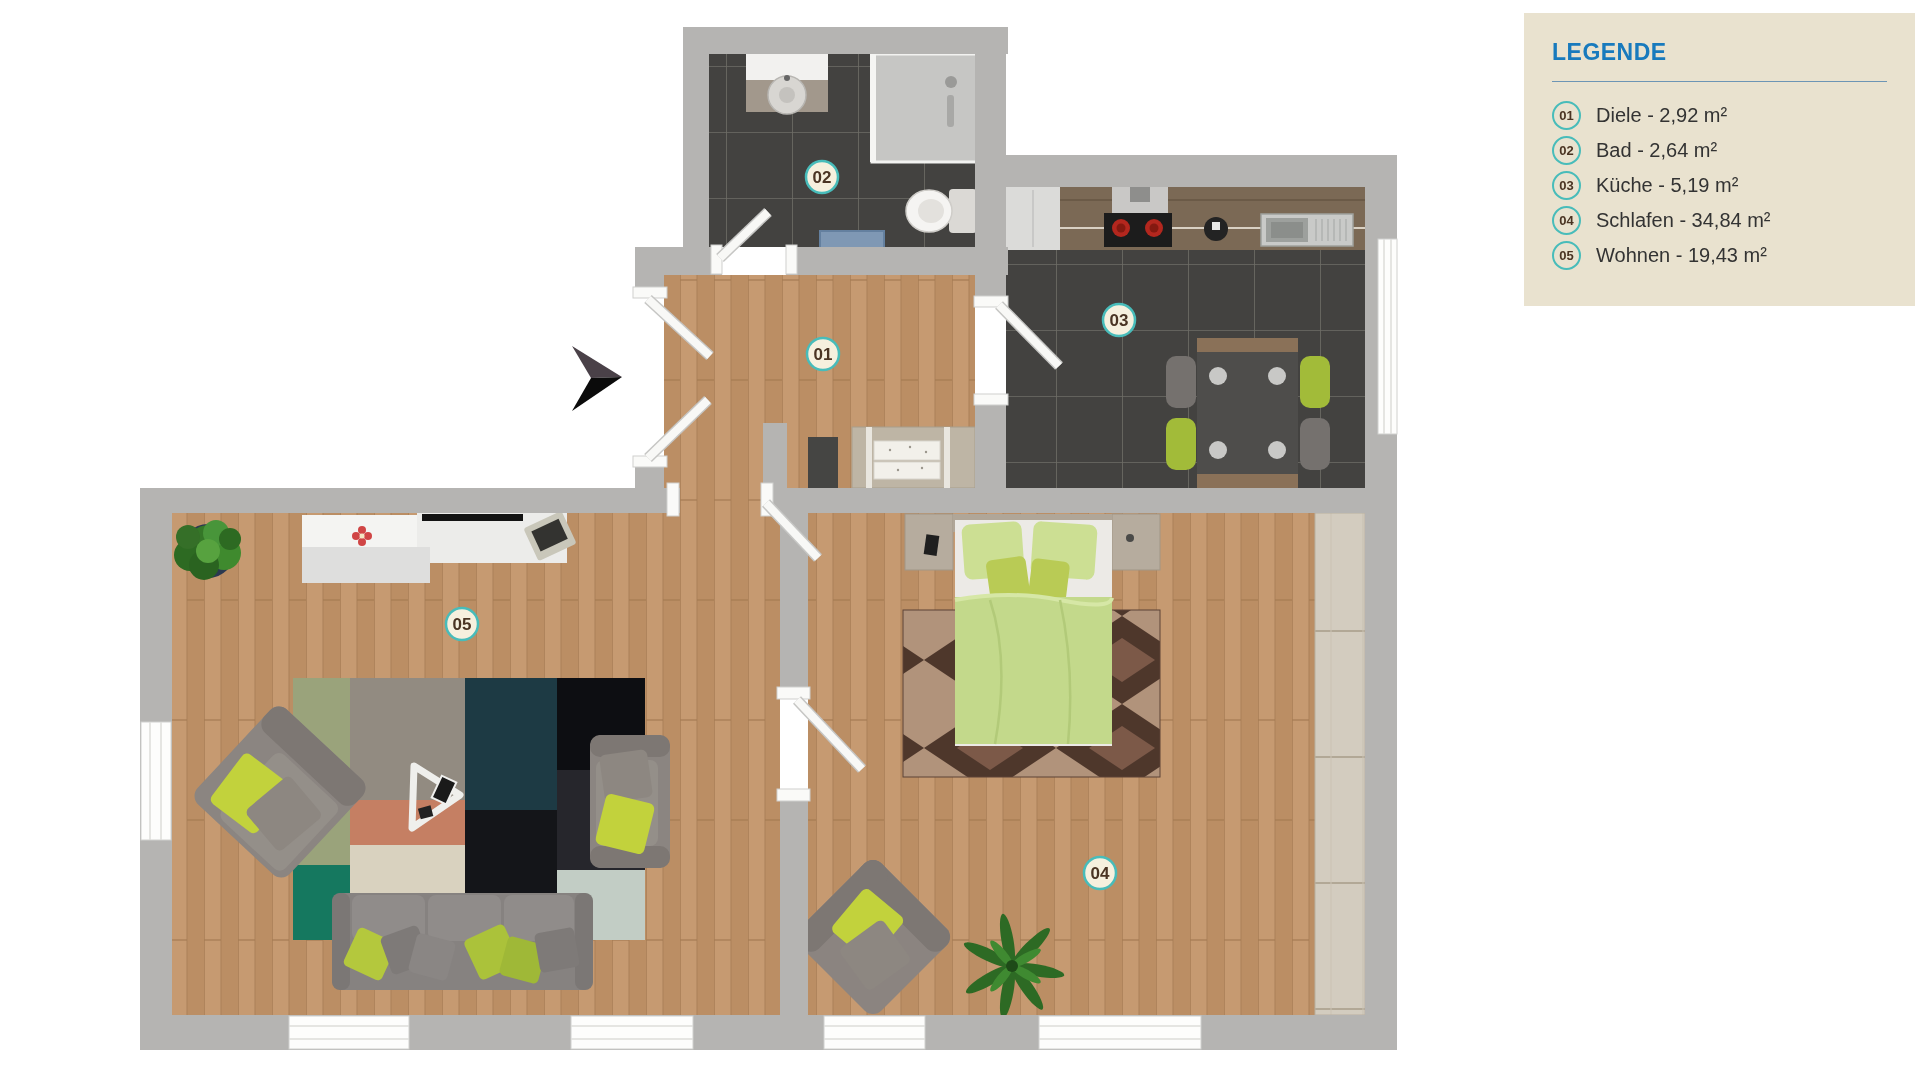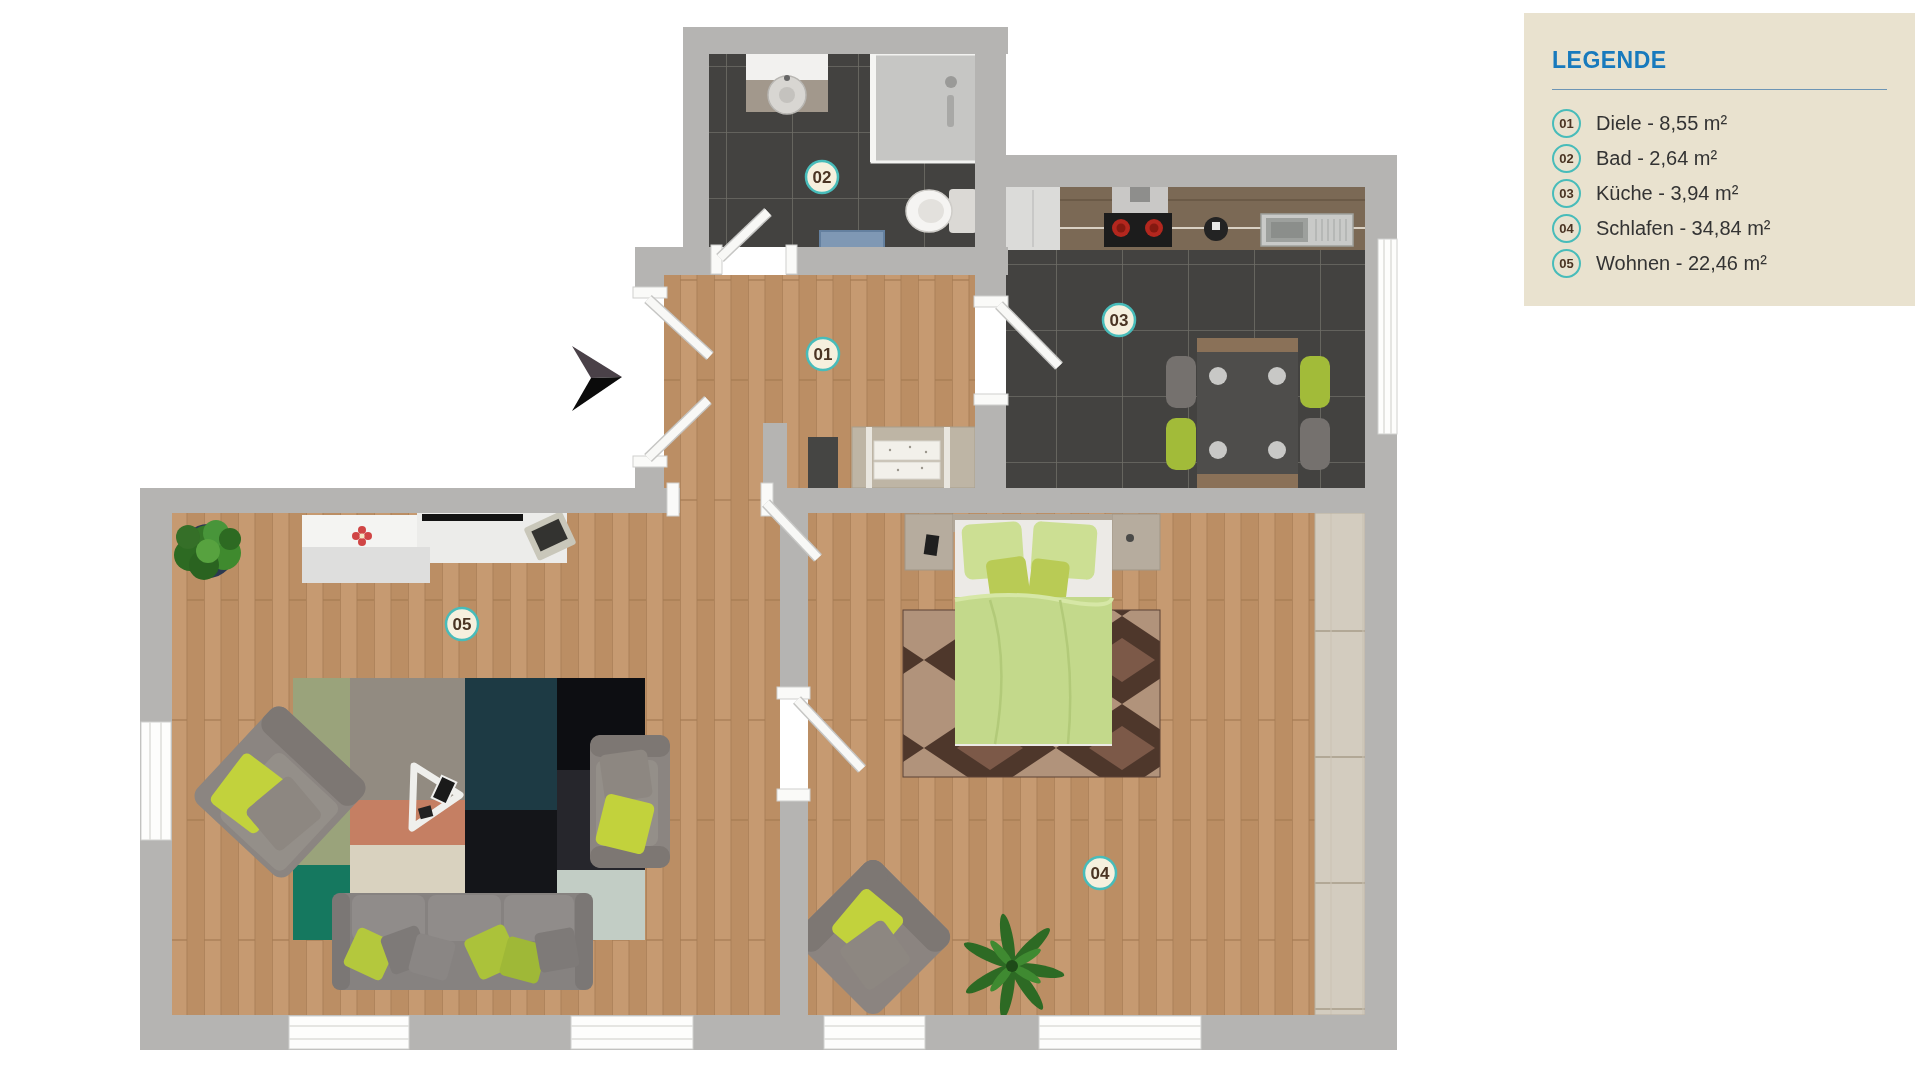--- a/index.html
+++ b/index.html
@@ -13,21 +13,21 @@
   .leaf-sh{stroke:#c6c6c4;stroke-width:11;fill:none;}
   .leaf{stroke:#f8f8f6;stroke-width:8;fill:none;}
   .win{fill:#fdfdfc;stroke:#d0d0ce;stroke-width:1;}
   .winline{stroke:#dcdcda;stroke-width:1.5;}
   .badge circle{fill:var(--badge-fill,#f6f0de);stroke:var(--badge-ring,#48bcba);stroke-width:2.5;}
   .badge text{fill:var(--badge-text,#4a3423);font:bold 17px "Liberation Sans",sans-serif;text-anchor:middle;}
 
   
   .legend{position:absolute;left:1524px;top:13px;width:391px;height:293px;background:var(--legend-bg,#e9e2cf);
           box-sizing:border-box;padding:26px 28px 20px 28px;}
-  .legend-title{color:var(--legend-title,#187abd);font-size:23px;font-weight:bold;letter-spacing:.5px;margin-top:8px;}
+  .legend-title{color:var(--legend-title,#187abd);font-size:23px;font-weight:bold;letter-spacing:.5px;}
   .legend-divider{height:1px;background:#6d95b5;margin:15px 0 19px 0;}
   .legend-row{display:flex;align-items:center;margin:6px 0;gap:15px;}
   .legend-num{width:25px;height:25px;border:2px solid var(--badge-ring,#48bcba);border-radius:50%;
               color:var(--badge-text,#4a3423);font-size:13px;font-weight:bold;
               display:flex;align-items:center;justify-content:center;flex:0 0 auto;}
   .legend-label{font-size:20px;color:var(--legend-text,#333);}
 </style>
 </head>
 <body>
 
@@ -392,33 +392,33 @@
     <polygon points="591,378 622,377 572,411" fill="#0b0b0b"></polygon>
   </g>
 </svg>
 
 <div class="legend">
   <div class="legend-title">LEGENDE</div>
   <div class="legend-divider"></div>
 
   <div class="legend-row">
     <span class="legend-num">01</span>
-    <span class="legend-label">Diele - 8,55 m²</span>
+    <span class="legend-label">Diele - 2,92 m²</span>
   </div>
   <div class="legend-row">
     <span class="legend-num">02</span>
     <span class="legend-label">Bad - 2,64 m²</span>
   </div>
   <div class="legend-row">
     <span class="legend-num">03</span>
-    <span class="legend-label">Küche - 3,94 m²</span>
+    <span class="legend-label">Küche - 5,19 m²</span>
   </div>
   <div class="legend-row">
     <span class="legend-num">04</span>
     <span class="legend-label">Schlafen - 34,84 m²</span>
   </div>
   <div class="legend-row">
     <span class="legend-num">05</span>
-    <span class="legend-label">Wohnen - 22,46 m²</span>
+    <span class="legend-label">Wohnen - 19,43 m²</span>
   </div>
 </div>
 
 </div>
 
 </body></html>

